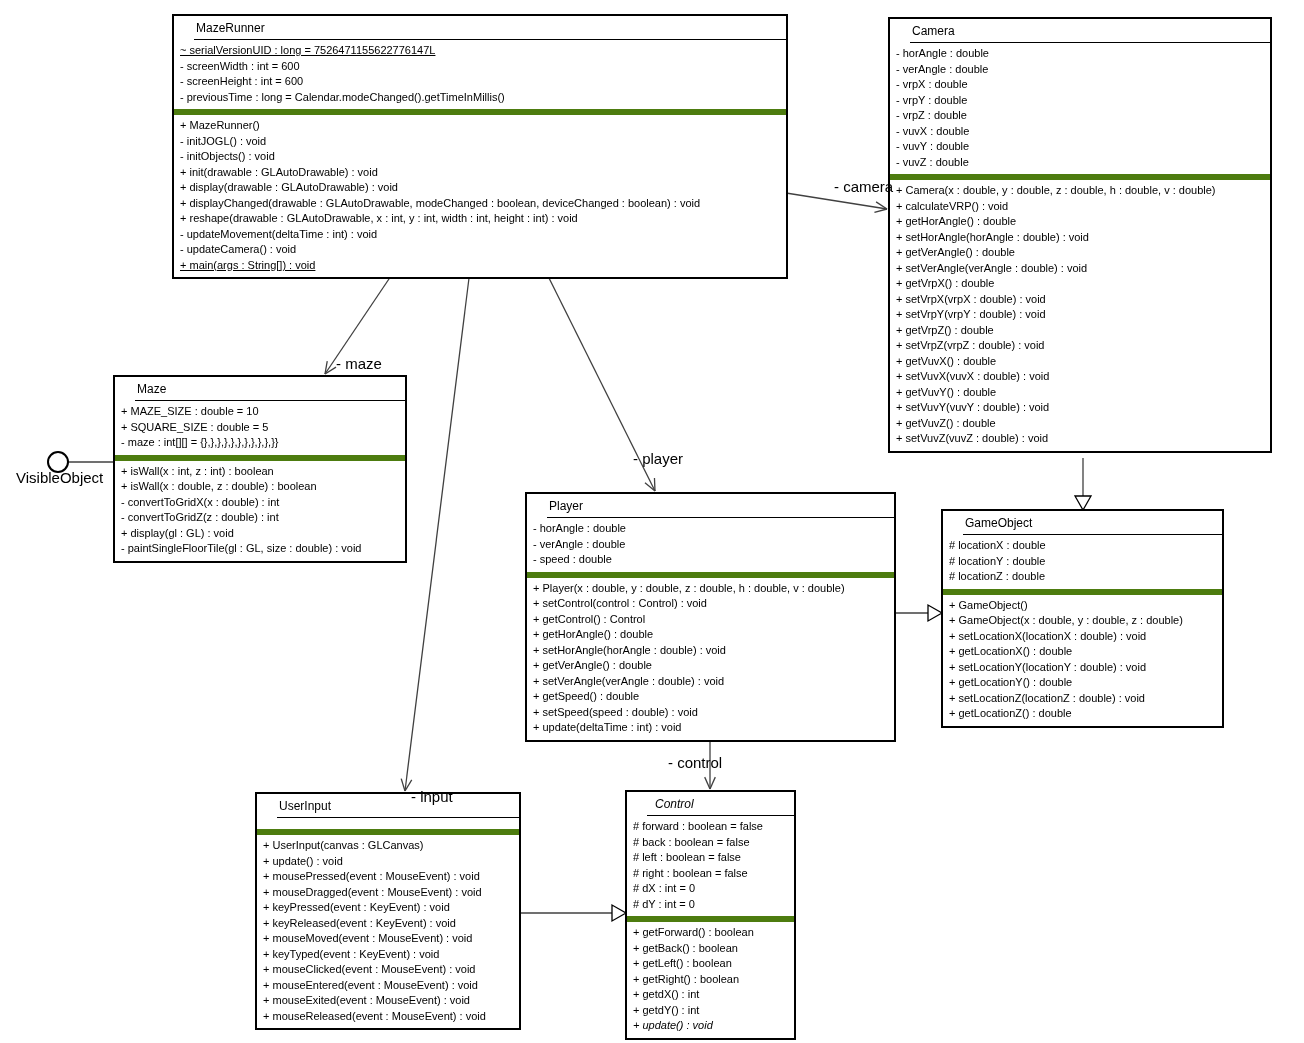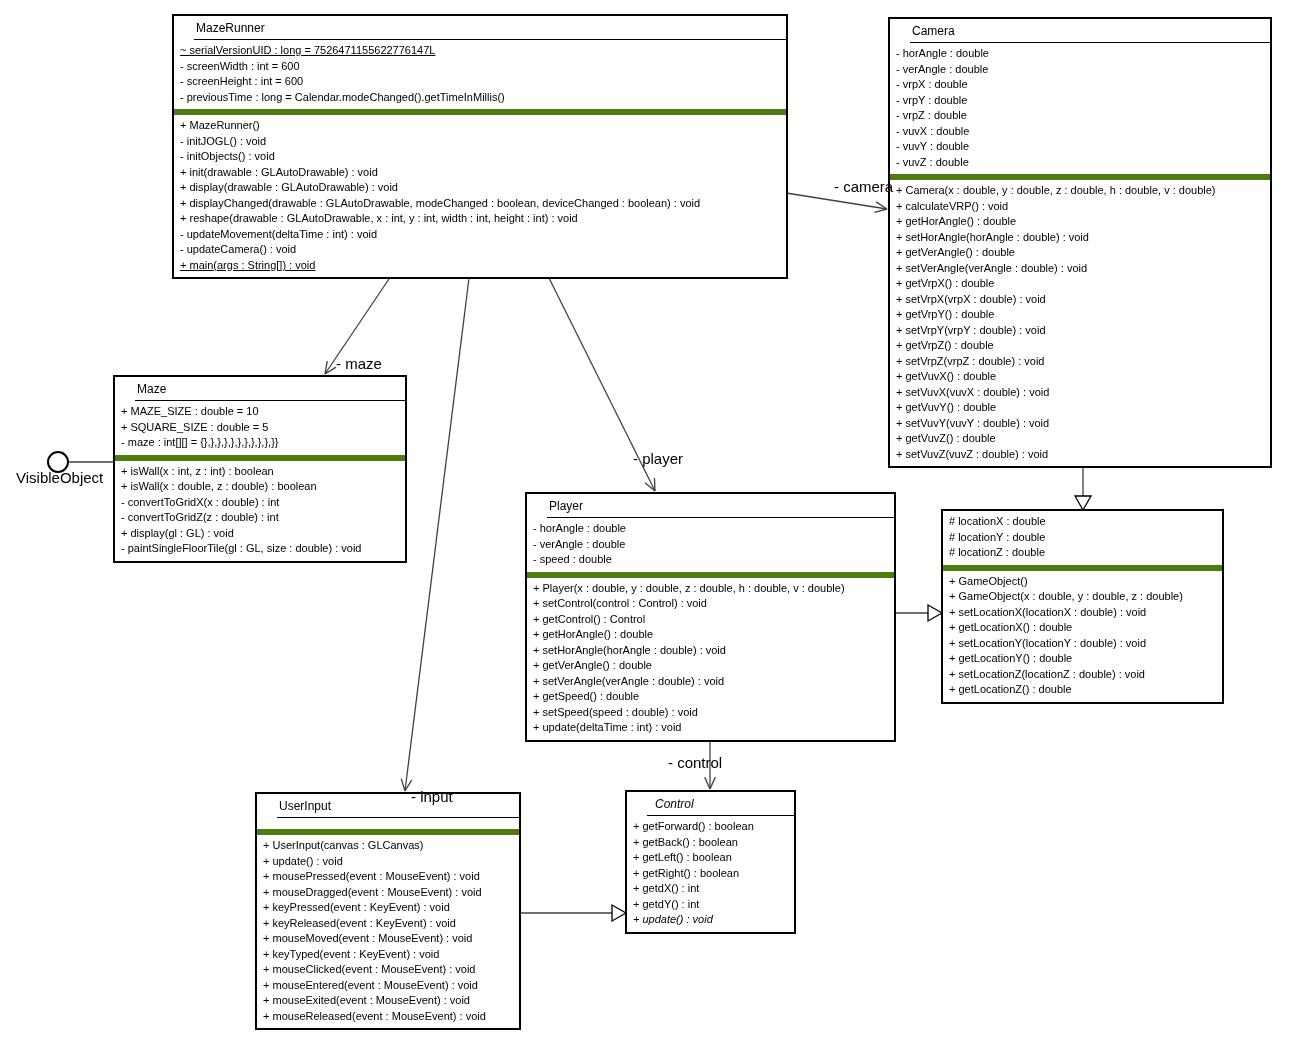--- a/index.html
+++ b/index.html
@@ -100,21 +100,20 @@
       </div>
     <div class="compartment">
         <div class="row">+ Camera(x : double, y : double, z : double, h : double, v : double)</div>
         <div class="row">+ calculateVRP() : void</div>
         <div class="row">+ getHorAngle() : double</div>
         <div class="row">+ setHorAngle(horAngle : double) : void</div>
         <div class="row">+ getVerAngle() : double</div>
         <div class="row">+ setVerAngle(verAngle : double) : void</div>
         <div class="row">+ getVrpX() : double</div>
         <div class="row">+ setVrpX(vrpX : double) : void</div>
-        <div class="row">+ getVrpY() : double</div>
         <div class="row">+ setVrpY(vrpY : double) : void</div>
         <div class="row">+ getVrpZ() : double</div>
         <div class="row">+ setVrpZ(vrpZ : double) : void</div>
         <div class="row">+ getVuvX() : double</div>
         <div class="row">+ setVuvX(vuvX : double) : void</div>
         <div class="row">+ getVuvY() : double</div>
         <div class="row">+ setVuvY(vuvY : double) : void</div>
         <div class="row">+ getVuvZ() : double</div>
         <div class="row">+ setVuvZ(vuvZ : double) : void</div>
       </div>
@@ -152,20 +151,21 @@
         <div class="row">+ setHorAngle(horAngle : double) : void</div>
         <div class="row">+ getVerAngle() : double</div>
         <div class="row">+ setVerAngle(verAngle : double) : void</div>
         <div class="row">+ getSpeed() : double</div>
         <div class="row">+ setSpeed(speed : double) : void</div>
         <div class="row">+ update(deltaTime : int) : void</div>
       </div>
   </div>
 
   <div class="class-box" style="left: 941px; top: 509px; width: 283px;">
+    <div class="class-title">GameObject</div>
     <div class="compartment">
         <div class="row"># locationX : double</div>
         <div class="row"># locationY : double</div>
         <div class="row"># locationZ : double</div>
       </div>
     <div class="compartment">
         <div class="row">+ GameObject()</div>
         <div class="row">+ GameObject(x : double, y : double, z : double)</div>
         <div class="row">+ setLocationX(locationX : double) : void</div>
         <div class="row">+ getLocationX() : double</div>
@@ -191,20 +191,28 @@
         <div class="row">+ mouseClicked(event : MouseEvent) : void</div>
         <div class="row">+ mouseEntered(event : MouseEvent) : void</div>
         <div class="row">+ mouseExited(event : MouseEvent) : void</div>
         <div class="row">+ mouseReleased(event : MouseEvent) : void</div>
       </div>
   </div>
 
   <div class="class-box" style="left: 625px; top: 790px; width: 171px;">
     <div class="class-title i">Control</div>
     <div class="compartment">
+        <div class="row"># forward : boolean = false</div>
+        <div class="row"># back : boolean = false</div>
+        <div class="row"># left : boolean = false</div>
+        <div class="row"># right : boolean = false</div>
+        <div class="row"># dX : int = 0</div>
+        <div class="row"># dY : int = 0</div>
+      </div>
+    <div class="compartment">
         <div class="row">+ getForward() : boolean</div>
         <div class="row">+ getBack() : boolean</div>
         <div class="row">+ getLeft() : boolean</div>
         <div class="row">+ getRight() : boolean</div>
         <div class="row">+ getdX() : int</div>
         <div class="row">+ getdY() : int</div>
         <div class="row i">+ update() : void</div>
       </div>
   </div>
 

